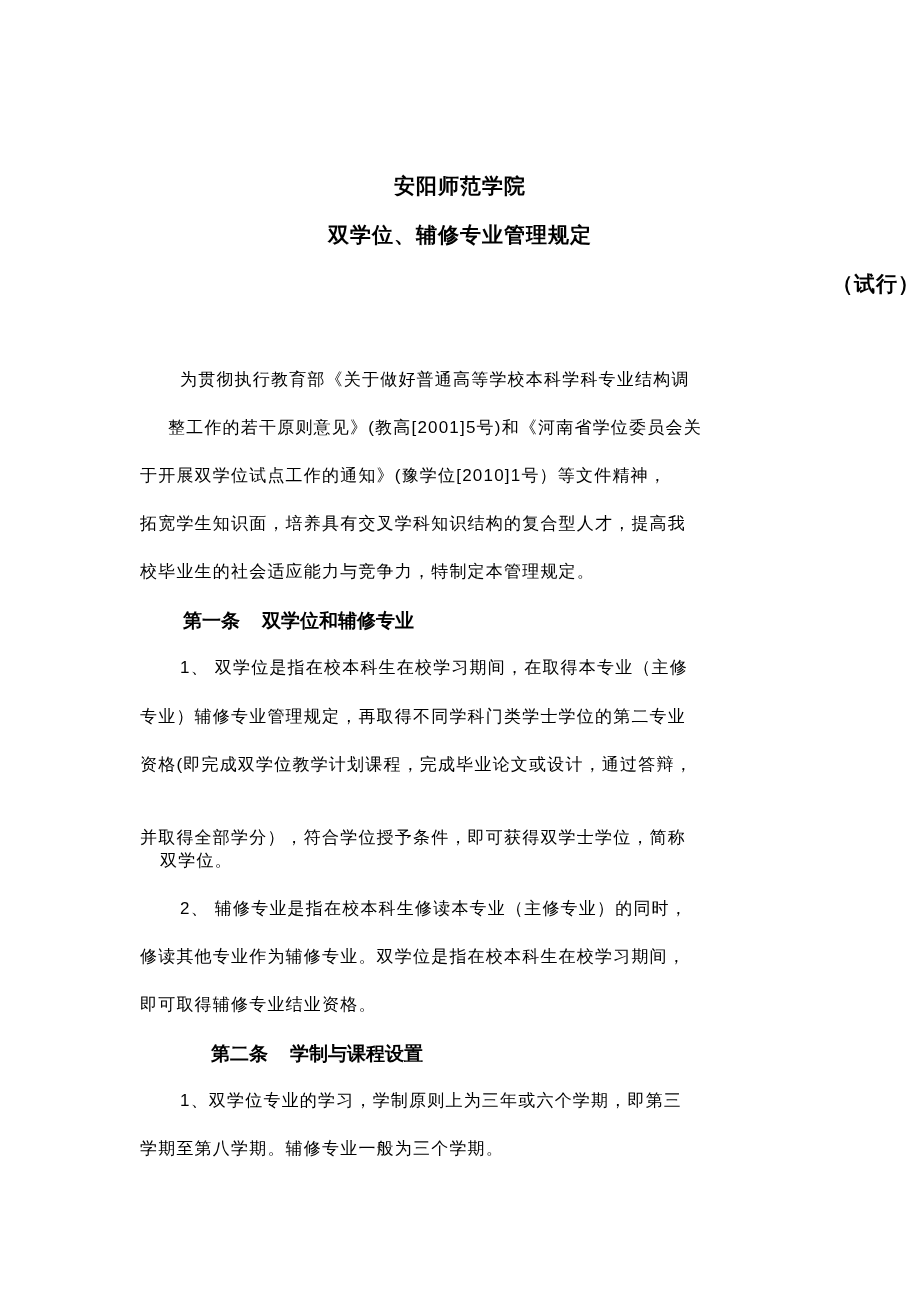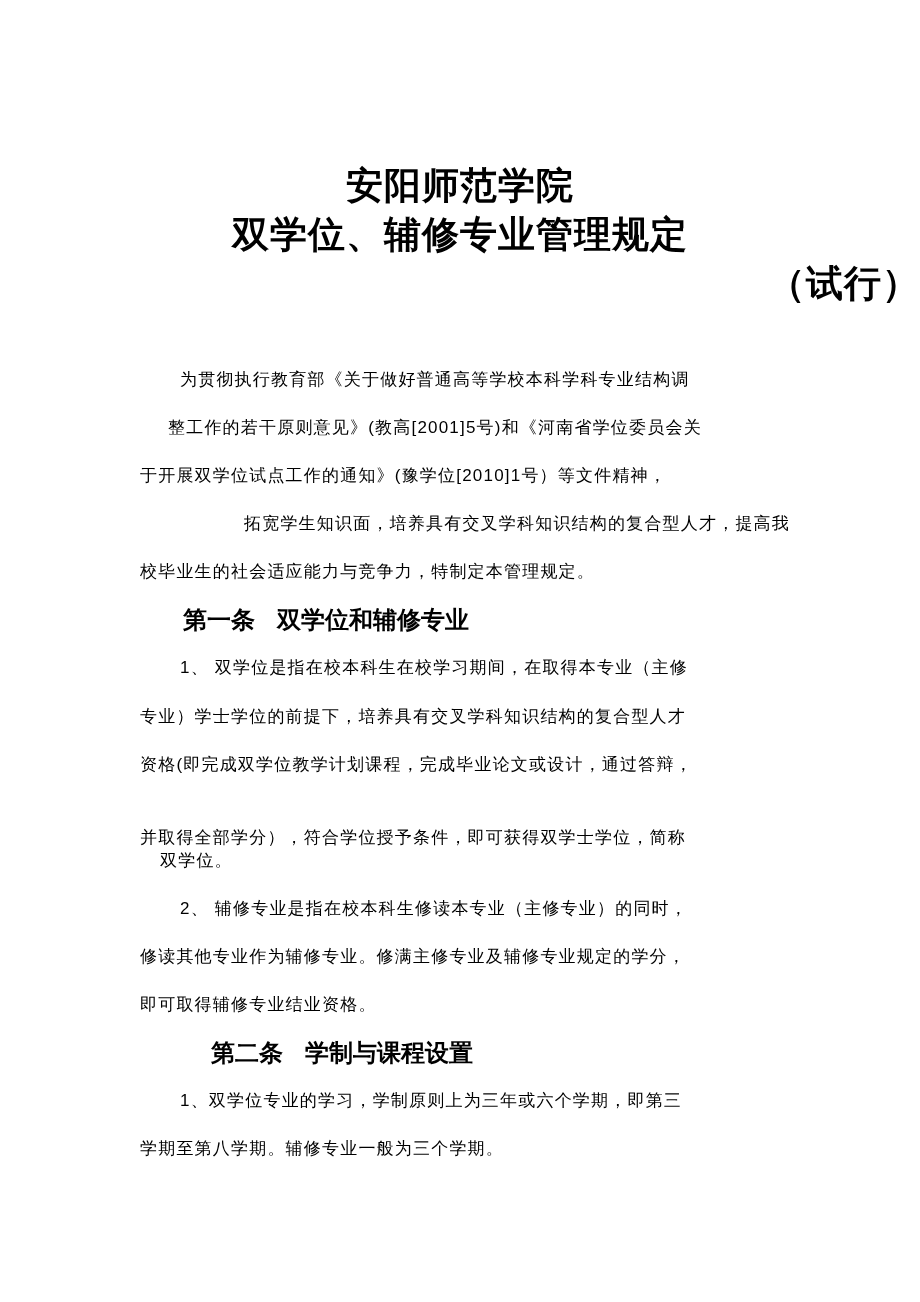--- a/index.html
+++ b/index.html
@@ -1,65 +1,65 @@
 <!DOCTYPE html>
 <html><head>
 <meta charset="utf-8">
 <style>
   html, body { margin: 0; padding: 0; background: #ffffff; }
   body { width: 920px; height: 1302px; position: relative; overflow: hidden; color: #000; }
   .title {
     position: absolute; left: 0; width: 920px; text-align: center;
     font-family: "DejaVu Sans", "Liberation Sans", sans-serif;
-    font-weight: bold; font-size: 37px; line-height: 40px; letter-spacing: 1px;
+    font-weight: bold; font-size: 21px; line-height: 40px; letter-spacing: 1px;
   }
   .line {
     position: absolute; left: 140px; width: 650px; white-space: nowrap;
     font-family: Liberation Sans, sans-serif;
     font-size: 17px; line-height: 28px; letter-spacing: 1.2px;
   }
   .heading {
     position: absolute; left: 183px; white-space: nowrap;
     font-family: "DejaVu Sans", "Liberation Sans", sans-serif;
-    font-weight: bold; font-size: 24px; line-height: 28px;
+    font-weight: bold; font-size: 19px; line-height: 28px;
   }
   .heading .gap { display: inline-block; width: 22px; }
 </style>
 </head>
 <body>
 
 <div>
 
   <div class="title" style="top:166px;">安阳师范学院</div>
   <div class="title" style="top:215px;">双学位、辅修专业管理规定</div>
   <div class="title" style="top:264px;text-align:right;">（试行）</div>
 
   <div>
     <div class="line" style="top:366px; left:180px; width:610px;">为贯彻执行教育部《关于做好普通高等学校本科学科专业结构调</div>
     <div class="line" style="top:414px;margin-left:28px;">整工作的若干原则意见》(教高[2001]5号)和《河南省学位委员会关</div>
     <div class="line" style="top:462px;">于开展双学位试点工作的通知》(豫学位[2010]1号）等文件精神，</div>
-    <div class="line" style="top:510px;text-align:right;">拓宽学生知识面，培养具有交叉学科知识结构的复合型人才，提高我</div>
+    <div class="line" style="top:510px;">拓宽学生知识面，培养具有交叉学科知识结构的复合型人才，提高我</div>
     <div class="line" style="top:558px;">校毕业生的社会适应能力与竞争力，特制定本管理规定。</div>
   </div>
 
   <div class="heading" style="top:606px;">
     <span>第一条</span><span class="gap"></span><span>双学位和辅修专业</span>
   </div>
 
   <div>
     <div class="line" style="top:654px; left:180px; width:610px;">1、  双学位是指在校本科生在校学习期间，在取得本专业（主修</div>
-    <div class="line" style="top:703px;">专业）学士学位的前提下，培养具有交叉学科知识结构的复合型人才</div>
+    <div class="line" style="top:703px;">专业）辅修专业管理规定，再取得不同学科门类学士学位的第二专业</div>
     <div class="line" style="top:751px;">资格(即完成双学位教学计划课程，完成毕业论文或设计，通过答辩，</div>
     <div class="line" style="top:799px;margin-top:25px;">并取得全部学分），符合学位授予条件，即可获得双学士学位，简称</div>
     <div class="line" style="top:847px;margin-left:20px;">双学位。</div>
   </div>
 
   <div>
     <div class="line" style="top:895px; left:180px; width:610px;">2、  辅修专业是指在校本科生修读本专业（主修专业）的同时，</div>
-    <div class="line" style="top:943px;">修读其他专业作为辅修专业。修满主修专业及辅修专业规定的学分，</div>
+    <div class="line" style="top:943px;">修读其他专业作为辅修专业。双学位是指在校本科生在校学习期间，</div>
     <div class="line" style="top:991px;">即可取得辅修专业结业资格。</div>
   </div>
 
   <div class="heading" style="top:1039px;margin-left:28px;">
     <span>第二条</span><span class="gap"></span><span>学制与课程设置</span>
   </div>
 
   <div>
     <div class="line" style="top:1087px; left:180px; width:610px;">1、双学位专业的学习，学制原则上为三年或六个学期，即第三</div>
     <div class="line" style="top:1135px;">学期至第八学期。辅修专业一般为三个学期。</div>

